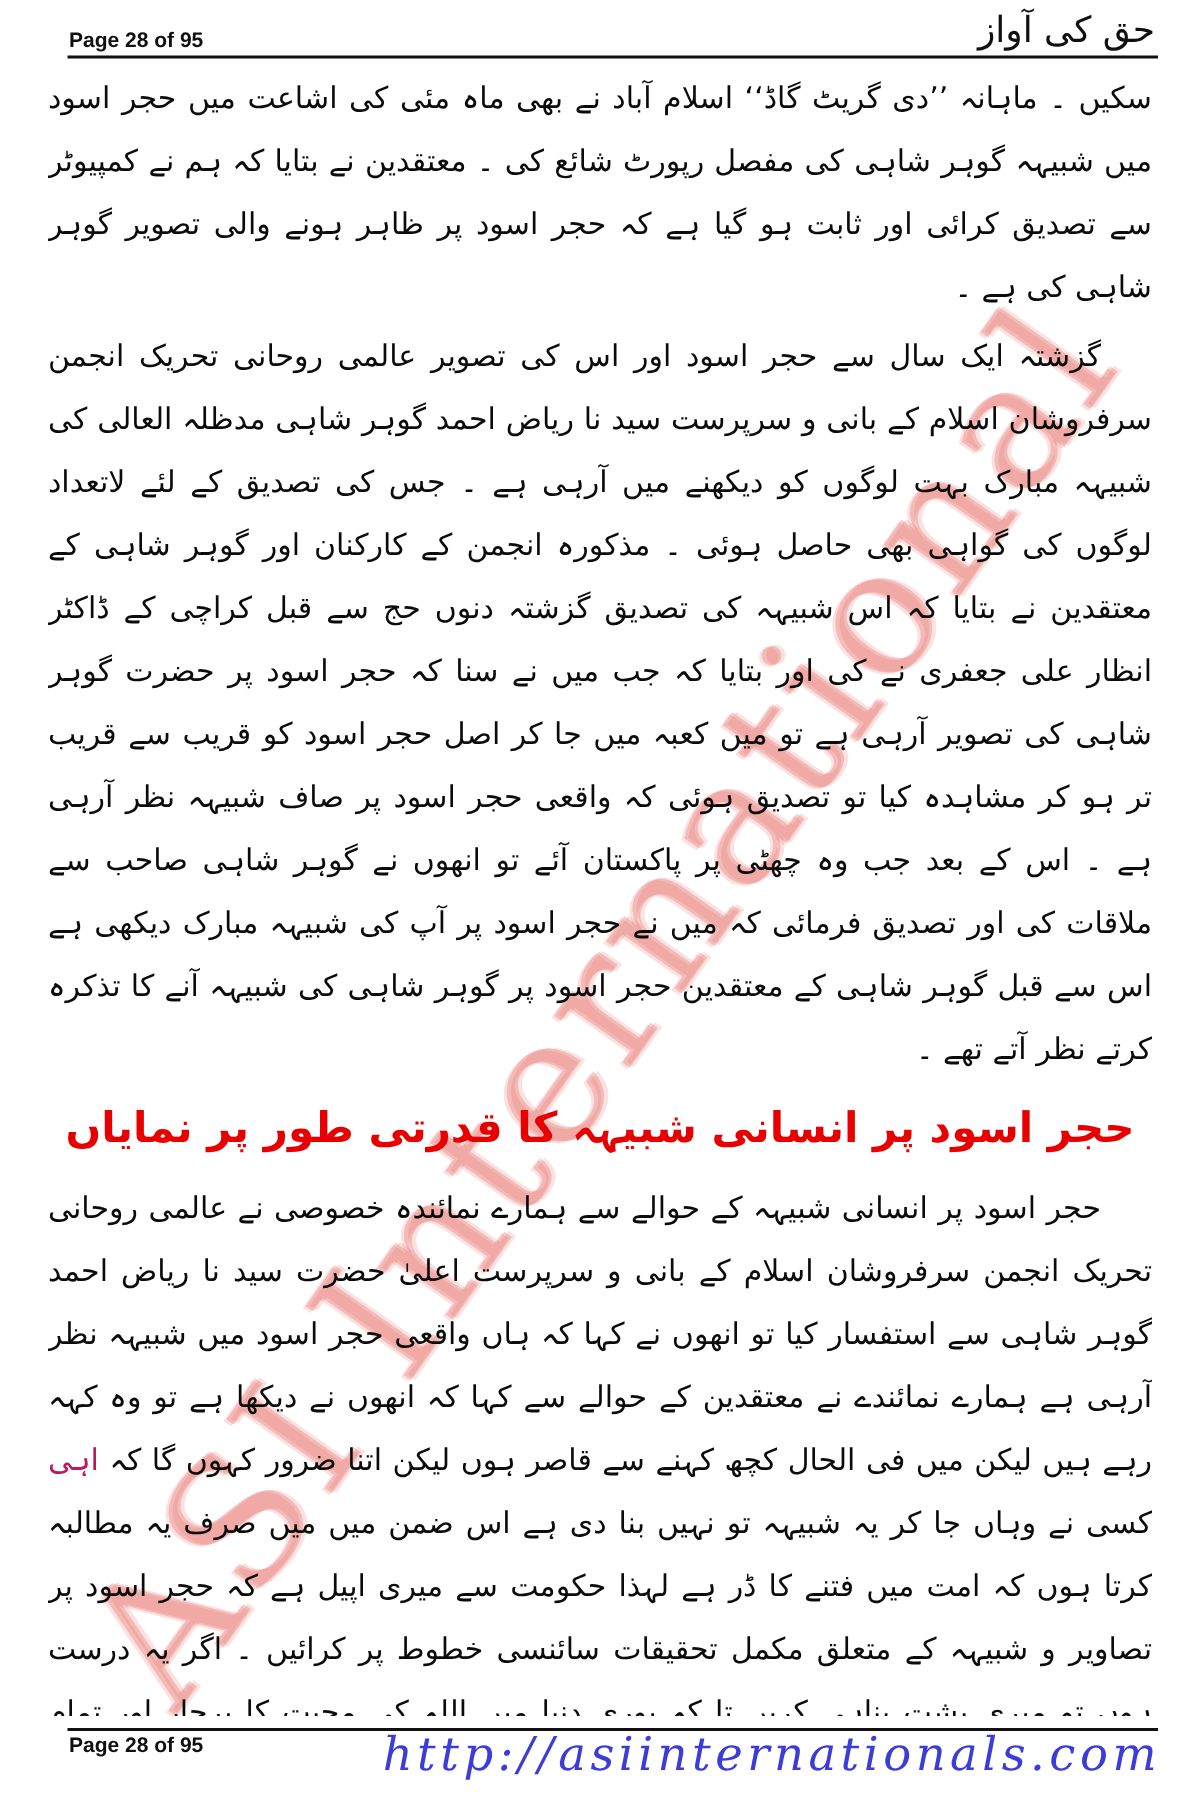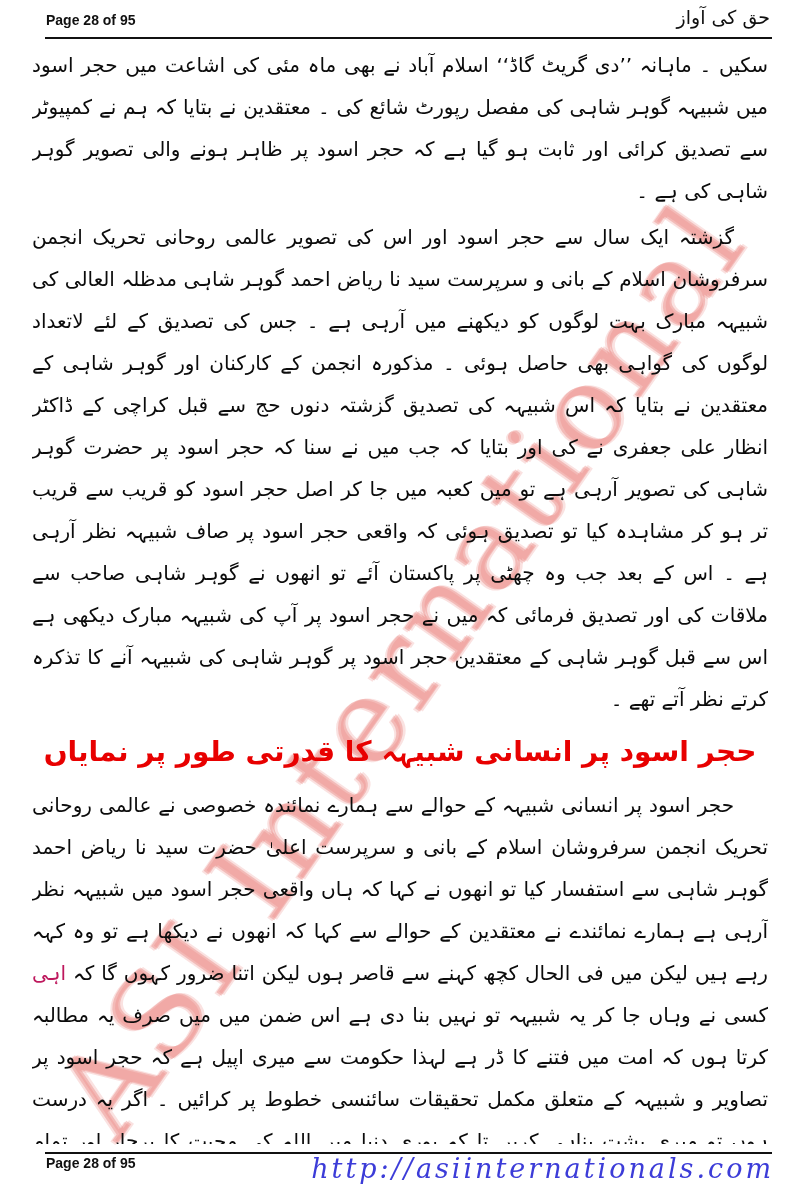--- a/index.html
+++ b/index.html
@@ -40,21 +40,21 @@
     align-items: flex-end;
     z-index: 2;
   }
   .latin-pagenum {
     font-family: "Liberation Sans", sans-serif;
     font-weight: bold;
     font-size: 14px;
     color: #101010;
   }
   .header-title {
-    font-size: 19px;
+    font-size: 24px;
     color: #101010;
     direction: rtl;
   }
   .rule {
     position: absolute;
     left: 45px; right: 28px;
     height: 0;
     border-top: 2px solid #111;
     z-index: 2;
   }
@@ -64,21 +64,21 @@
     position: absolute;
     top: 1155px; left: 46px; right: 26px;
     display: flex;
     justify-content: space-between;
     align-items: flex-start;
     z-index: 2;
   }
   .footer-url {
     font-family: "DejaVu Serif", serif;
     font-style: italic;
-    font-size: 27px;
+    font-size: 31px;
     letter-spacing: 3px;
     color: #3c3cd8;
     text-decoration: none;
     line-height: 1.0;
     cursor: pointer;
   }
   
   .doc-body {
     position: absolute;
     top: 44px; left: 32px; right: 32px; bottom: 56px;

